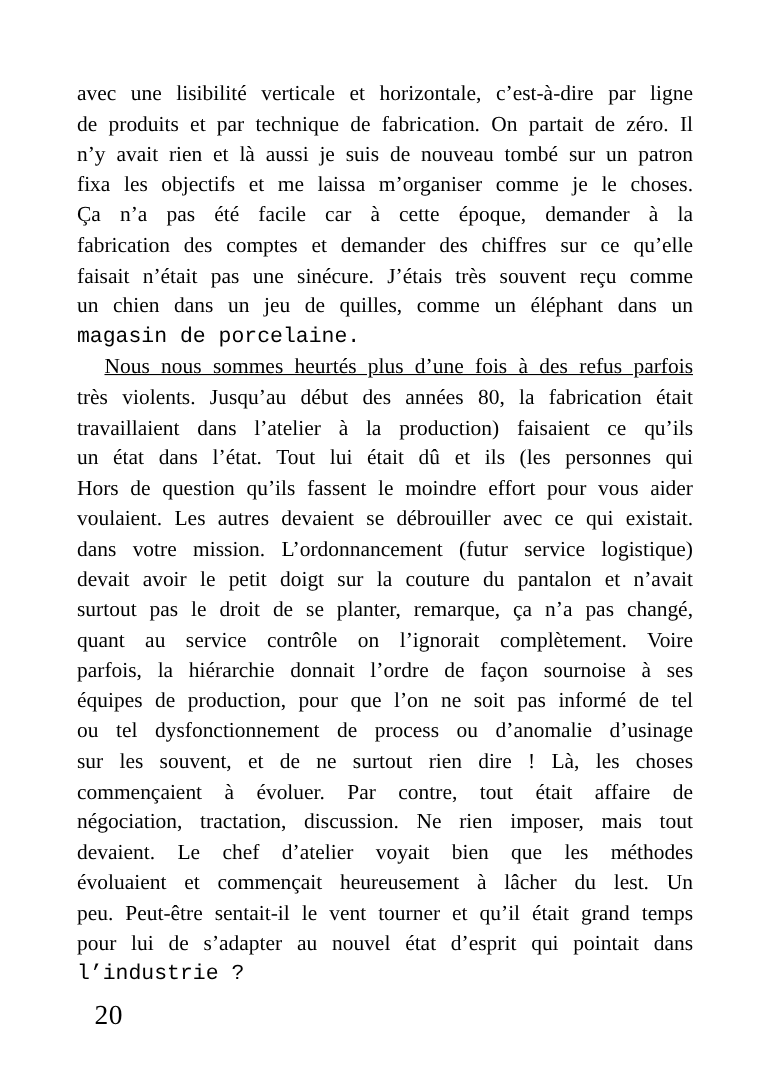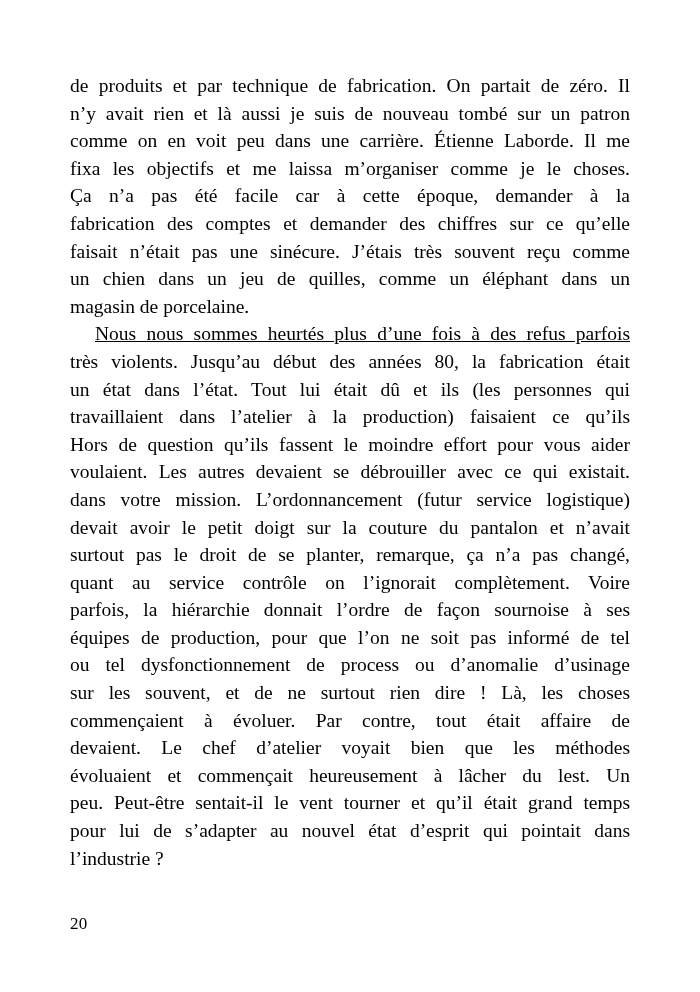--- a/index.html
+++ b/index.html
@@ -37,69 +37,71 @@
     font-size: 19.5px;
     line-height: 27.6px;
     text-align: justify;
     text-align-last: justify;
     white-space: pre-wrap;
   }
   
   .line.last {
     text-align: center;
     text-align-last: left;
+    font-family: Liberation Mono, monospace;
   }
   
   .line.indent {
     text-indent: 25px;
     text-decoration: underline;
   }
   .folio {
     position: absolute;
-    left: 70px;
+    left: 86px;
     top: 912px;
-    font-size: 17px;
+    font-size: 25px;
     line-height: 24px;
     letter-spacing: 0.3px;
   }
 </style>
 </head>
 <body>
 
 <div class="page">
 
   <div class="text-block">
     <div class="paragraph">
+      <span class="line">avec une lisibilité verticale et horizontale, c’est-à-dire par ligne</span>
       <span class="line">de produits et par technique de fabrication. On partait de zéro. Il</span>
       <span class="line">n’y avait rien et là aussi je suis de nouveau tombé sur un patron</span>
-      <span class="line">comme on en voit peu dans une carrière. Étienne Laborde. Il me</span>
       <span class="line">fixa les objectifs et me laissa m’organiser comme je le choses.</span>
       <span class="line">Ça n’a pas été facile car à cette époque, demander à la</span>
       <span class="line">fabrication des comptes et demander des chiffres sur ce qu’elle</span>
       <span class="line">faisait n’était pas une sinécure. J’étais très souvent reçu comme</span>
       <span class="line">un chien dans un jeu de quilles, comme un éléphant dans un</span>
       <span class="line last">magasin de porcelaine.</span>
     </div>
 
     <div class="paragraph">
       <span class="line indent">Nous nous sommes heurtés plus d’une fois à des refus parfois</span>
       <span class="line">très violents. Jusqu’au début des années 80, la fabrication était</span>
+      <span class="line">travaillaient dans l’atelier à la production) faisaient ce qu’ils</span>
       <span class="line">un état dans l’état. Tout lui était dû et ils (les personnes qui</span>
-      <span class="line">travaillaient dans l’atelier à la production) faisaient ce qu’ils</span>
       <span class="line">Hors de question qu’ils fassent le moindre effort pour vous aider</span>
       <span class="line">voulaient. Les autres devaient se débrouiller avec ce qui existait.</span>
       <span class="line">dans votre mission. L’ordonnancement (futur service logistique)</span>
       <span class="line">devait avoir le petit doigt sur la couture du pantalon et n’avait</span>
       <span class="line">surtout pas le droit de se planter, remarque, ça n’a pas changé,</span>
       <span class="line">quant au service contrôle on l’ignorait complètement. Voire</span>
       <span class="line">parfois, la hiérarchie donnait l’ordre de façon sournoise à ses</span>
       <span class="line">équipes de production, pour que l’on ne soit pas informé de tel</span>
       <span class="line">ou tel dysfonctionnement de process ou d’anomalie d’usinage</span>
       <span class="line">sur les souvent, et de ne surtout rien dire ! Là, les choses</span>
       <span class="line">commençaient à évoluer. Par contre, tout était affaire de</span>
+      <span class="line">négociation, tractation, discussion. Ne rien imposer, mais tout</span>
       <span class="line">devaient. Le chef d’atelier voyait bien que les méthodes</span>
       <span class="line">évoluaient et commençait heureusement à lâcher du lest. Un</span>
       <span class="line">peu. Peut-être sentait-il le vent tourner et qu’il était grand temps</span>
       <span class="line">pour lui de s’adapter au nouvel état d’esprit qui pointait dans</span>
       <span class="line last">l’industrie ?</span>
     </div>
   </div>
 
   <div class="folio">20</div>
 

